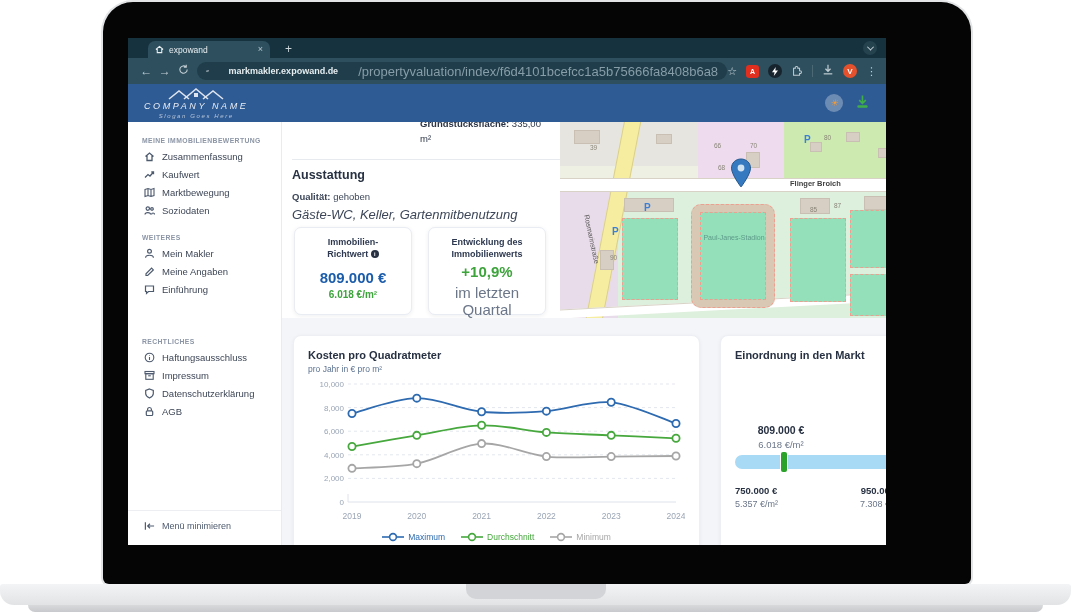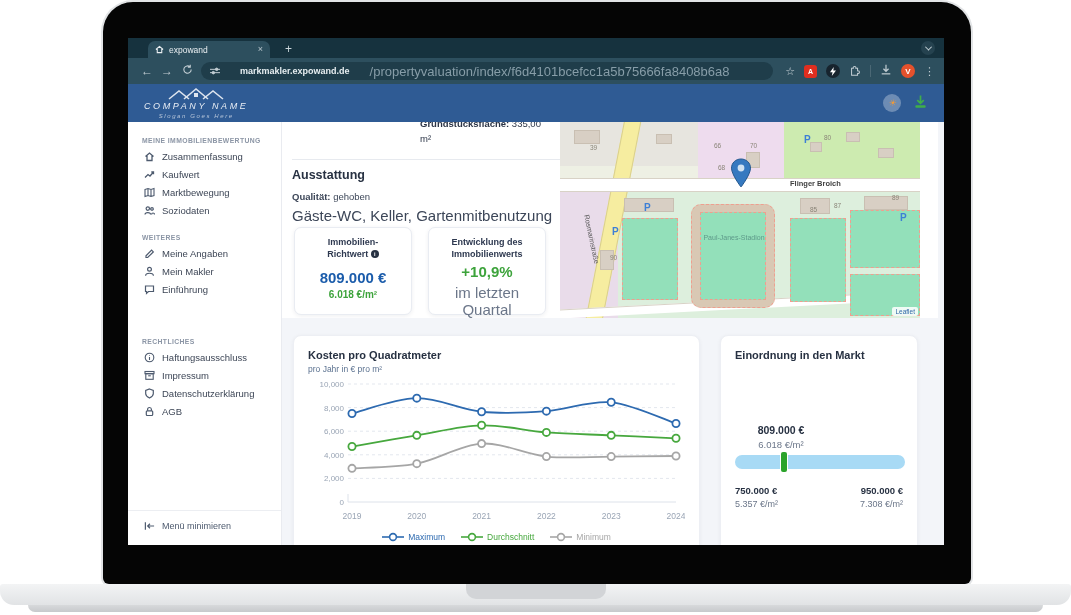--- a/index.html
+++ b/index.html
@@ -11,21 +11,21 @@
                    background:#050505; border-radius:30px 30px 6px 6px;
                    box-shadow:0 0 0 2px #e2e4e6; }
   .laptop-base  { position:absolute; left:0; top:584px; width:1071px; height:21px;
                   background:linear-gradient(#f3f4f5,#e1e3e5); border-radius:3px 3px 14px 14px; }
   .base-notch   { position:absolute; left:466px; top:584px; width:140px; height:15px;
                   background:#d2d4d7; border-radius:0 0 10px 10px; }
   .base-lip     { position:absolute; left:28px; top:605px; width:1015px; height:7px;
                   background:linear-gradient(#d7d9db,#c7c9cc); border-radius:0 0 8px 8px; }
 
   
-  .screen { position:absolute; left:128px; top:38px; width:816px; height:507px;
+  .screen { position:absolute; left:128px; top:38px; width:758px; height:507px;
             overflow:hidden; background:#fff; }
   .tabstrip { height:20px; background:#16323e; position:relative; }
   .tab { position:absolute; left:20px; bottom:0; width:122px; height:17px; background:#2d4f5e;
          border-radius:7px 7px 0 0; display:flex; align-items:center; gap:5px; padding:0 7px;
          color:#e9eef1; font-size:8.5px; }
   .tab-close { margin-left:auto; color:#b7c5cc; font-size:9px; line-height:1; }
   .newtab { position:absolute; left:153px; bottom:1px; width:15px; height:15px; color:#cbd6db;
             font-size:12px; text-align:center; line-height:15px; }
   .tab-chevron { position:absolute; right:9px; top:3px; width:14px; height:14px; border-radius:50%;
                  background:#25424f; display:grid; place-items:center; }
@@ -66,21 +66,21 @@
   .side-min { position:absolute; left:0; right:0; bottom:0; border-top:1px solid #eceef2;
               padding:10px 0 14px 16px; display:flex; align-items:center; gap:7px; font-size:9px; color:#4d5a6e; }
 
   .main { flex:1; background:#f3f5f9; position:relative; overflow:hidden; }
   .top-panel { position:absolute; left:0; top:0; width:656px; height:196px; background:#fff; overflow:hidden; }
   .area-block { position:absolute; left:138px; top:-5px; width:132px; font-size:9.5px;
                 color:#2c3547; line-height:1.55; }
   .tp-divider { position:absolute; left:10px; top:37px; width:268px; border-top:1px solid #e7eaef; }
   .tp-title { position:absolute; left:10px; top:46px; font-size:12.5px; font-weight:bold; color:#273142; }
   .tp-quality { position:absolute; left:10px; top:69px; font-size:9.5px; color:#3c4658; }
-  .tp-features { position:absolute; left:10px; top:85px; font-size:15px; color:#3c4658; }
+  .tp-features { position:absolute; left:10px; top:85px; font-size:13px; color:#3c4658;font-style:italic; }
   .metric-card { position:absolute; top:105px; width:118px; height:88px; background:#fff;
                  border:1px solid #e9ecf2; border-radius:7px; box-shadow:0 1px 4px rgba(20,30,60,.07);
                  text-align:center; padding:9px 4px; }
   .mc-title { font-size:9px; font-weight:bold; color:#2e3950; line-height:1.3; }
   .info-dot { display:inline-block; width:8px; height:8px; border-radius:50%; background:#273142;
               color:#fff; font-size:5.5px; line-height:8px; vertical-align:1px; }
   .mc-value-blue  { font-size:15px; font-weight:bold; color:#1b5cab; margin-top:9px; }
   .mc-sqm-green   { font-size:10px; font-weight:bold; color:#3da33b; margin-top:3px; }
   .mc-value-green { font-size:15px; font-weight:bold; color:#3da33b; margin-top:3px; }
   .mc-caption { font-size:15px; color:#6b7689; margin-top:4px; }
@@ -267,32 +267,32 @@
               <circle cx="8" cy="3.9" r="1.3"></circle>
               <path d="M7.6,9.5 c0-2 2.9-2 2.9,0"></path>
             </g>
           </svg>
         <span>Soziodaten</span>
       </div>
 
       <div class="side-sec">WEITERES</div>
       <div class="side-item">
         <svg width="11" height="11" viewBox="0 0 11 11">
-            <path d="M2,9.5 V7.8 L7.6,2.2 L9.3,3.9 L3.7,9.5 Z" fill="none" stroke="#4d5a6e" stroke-width="1.2"></path>
-          </svg>
-        <span>Meine Angaben</span>
-      </div>
-      <div class="side-item">
-        <svg width="11" height="11" viewBox="0 0 11 11">
             <g fill="none" stroke="#4d5a6e" stroke-width="1.2">
               <circle cx="5.5" cy="3.2" r="1.9"></circle>
               <path d="M1.6,9.8 c0-3.4 7.8-3.4 7.8,0"></path>
             </g>
           </svg>
         <span>Mein Makler</span>
+      </div>
+      <div class="side-item">
+        <svg width="11" height="11" viewBox="0 0 11 11">
+            <path d="M2,9.5 V7.8 L7.6,2.2 L9.3,3.9 L3.7,9.5 Z" fill="none" stroke="#4d5a6e" stroke-width="1.2"></path>
+          </svg>
+        <span>Meine Angaben</span>
       </div>
       <div class="side-item">
         <svg width="11" height="11" viewBox="0 0 11 11">
             <path d="M1.5,2 H9.5 V7.5 H4.5 L2.5,9.3 V7.5 H1.5 Z" fill="none" stroke="#4d5a6e" stroke-width="1.2"></path>
           </svg>
         <span>Einführung</span>
       </div>
 
       <div class="side-sec" style="margin-top:40px;">RECHTLICHES</div>
       <div class="side-item">

